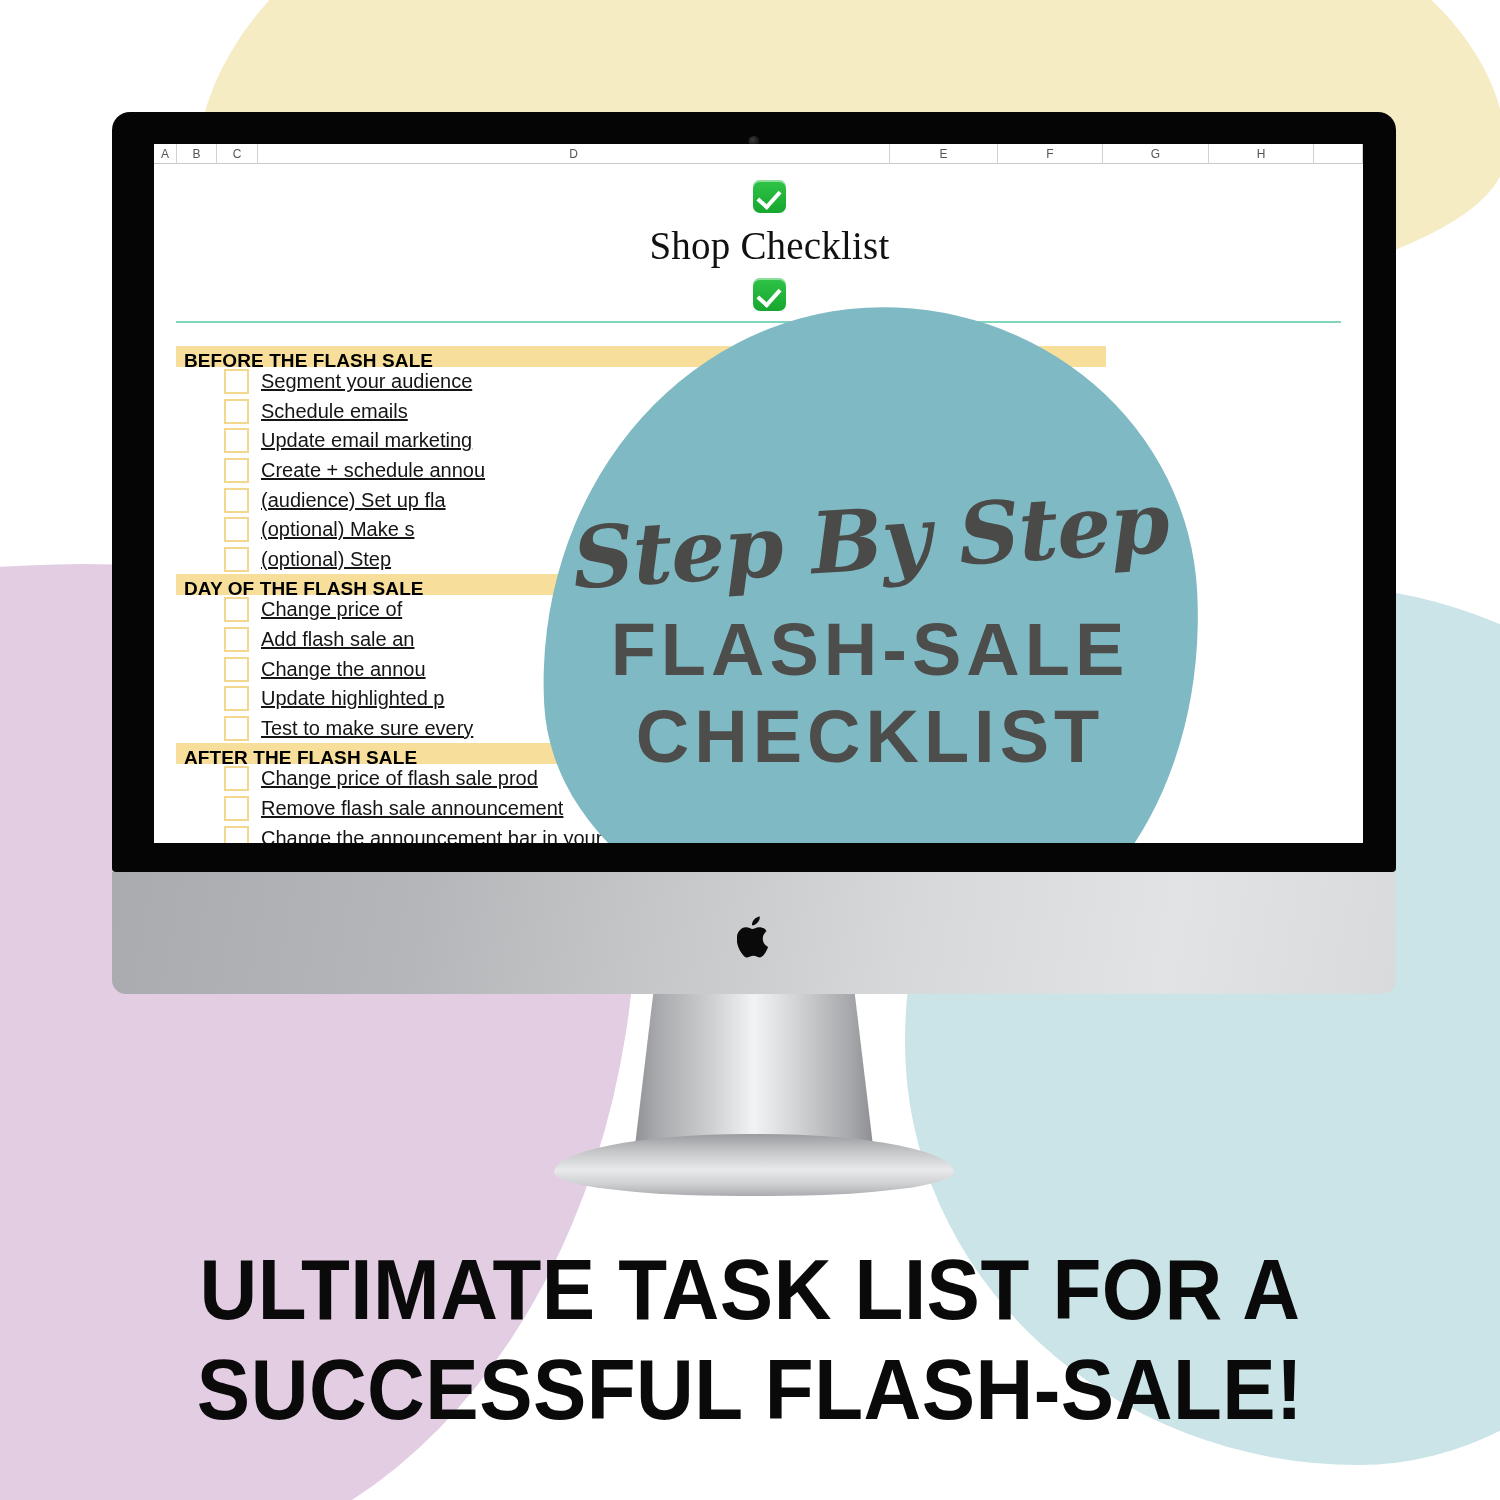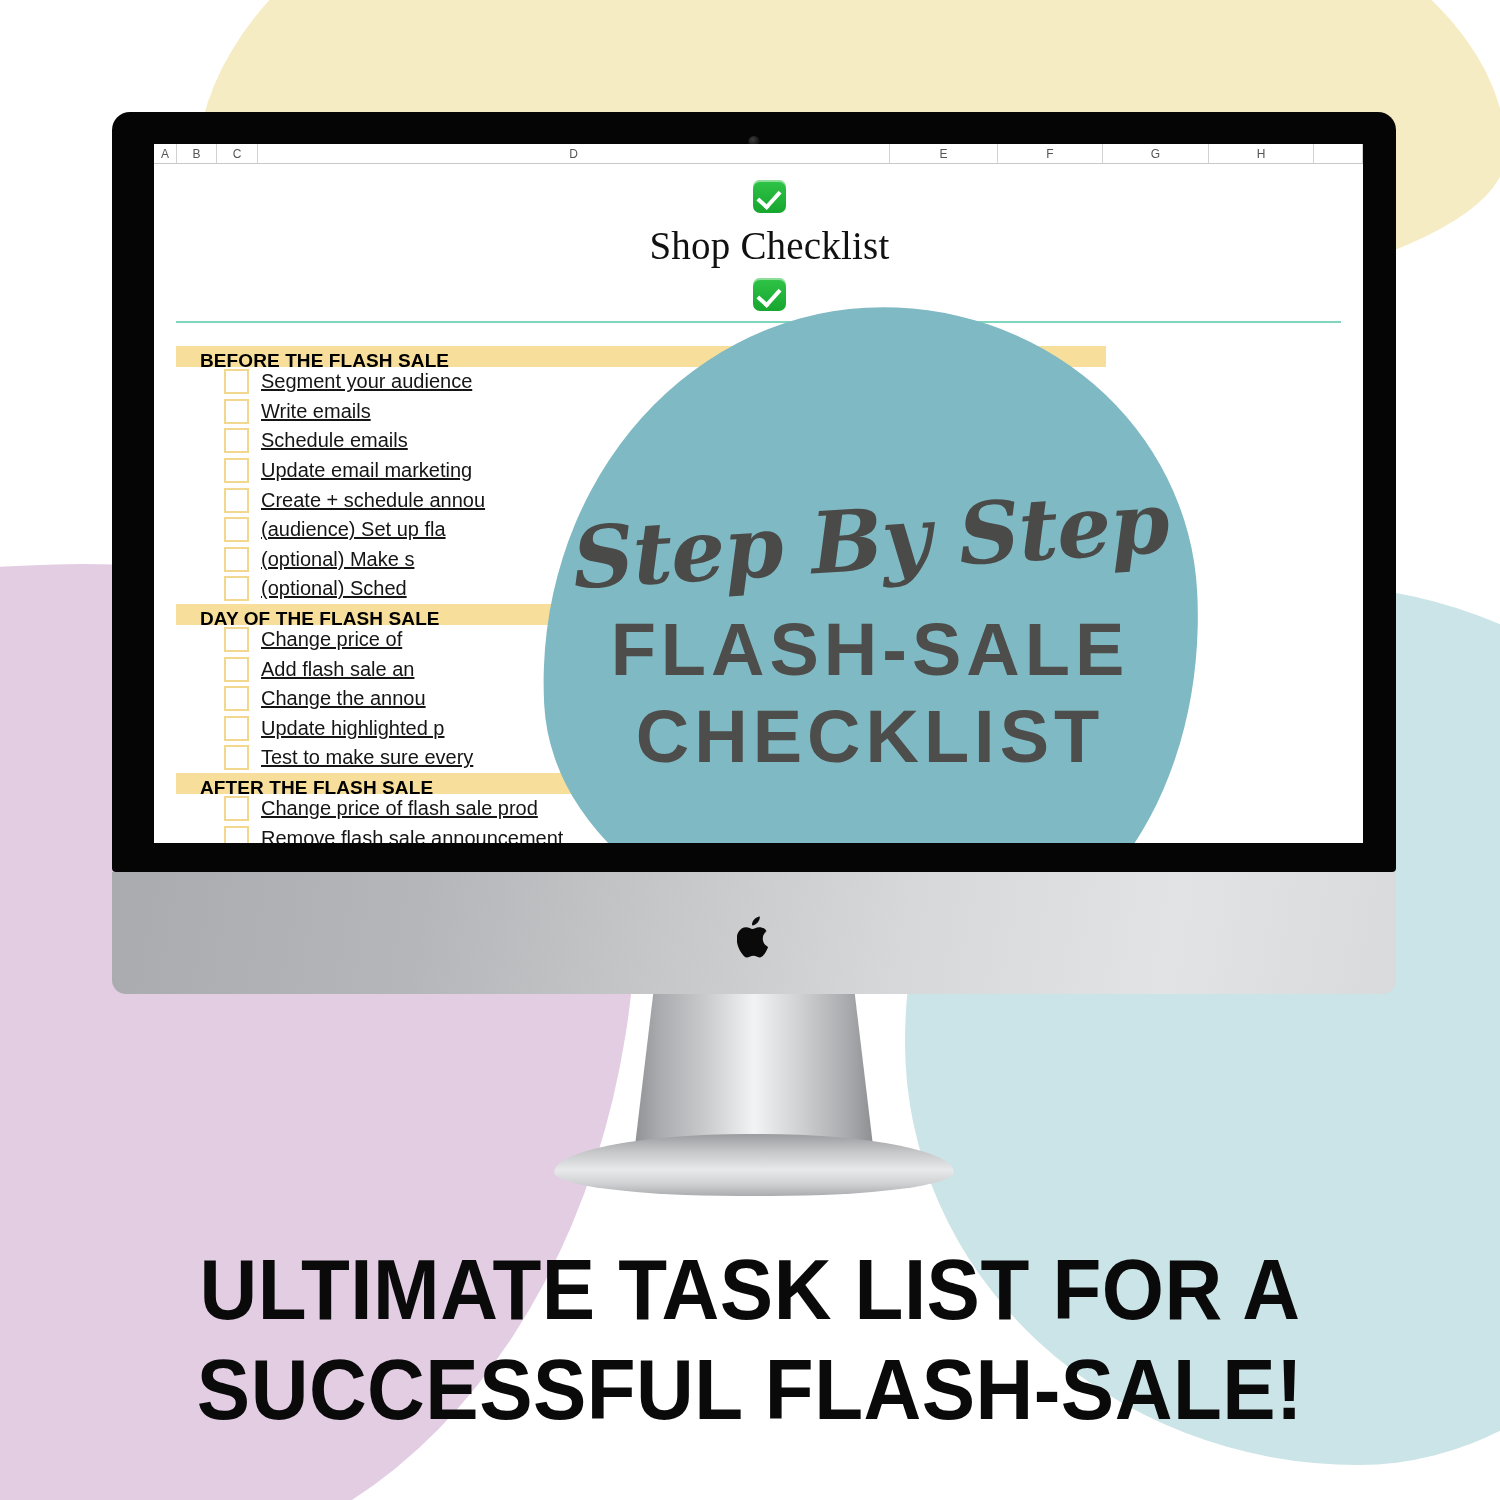--- a/index.html
+++ b/index.html
@@ -108,21 +108,21 @@
     content:"";position:absolute;left:9px;top:6px;
     width:10px;height:18px;border:4px solid #fff;border-top:0;border-left:0;
     transform:rotate(42deg);
   }
   .title-rule{height:2px;background:#7fd6bd;margin:2px 0 0 22px;width:1165px;}
 
   .section-bar{
     background:#f7df9b;
     font-weight:bold;font-size:19px;color:#000;
     letter-spacing:.1px;
-    padding:4px 0 4px 24px;
+    padding:4px 0 4px 8px;
     margin-left:22px;width:930px;box-sizing:border-box;
     height:21px;line-height:21px;
   }
 
   .task-row{
     display:flex;align-items:center;height:29.6px;
     padding-left:70px;font-size:20px;color:#151515;white-space:nowrap;text-decoration:underline;
   }
   .task-box{
     width:21px;height:21px;flex:0 0 auto;
@@ -206,24 +206,20 @@
 
         <div style="height:23px"></div>
 
         <div class="section-bar">BEFORE THE FLASH SALE</div>
         <div class="task-row">
             <span class="task-box"></span>
             <span>Segment your audience</span>
           </div>
         <div class="task-row">
             <span class="task-box"></span>
-            <span>Write emails</span>
-          </div>
-        <div class="task-row">
-            <span class="task-box"></span>
             <span>Schedule emails</span>
           </div>
         <div class="task-row">
             <span class="task-box"></span>
             <span>Update email marketing </span>
           </div>
         <div class="task-row">
           <span class="task-box"></span>
           <span>Create + schedule annou</span>
           <em style="margin-left:370px">200 in store credit!)</em>
@@ -234,21 +230,21 @@
           <em style="margin-left:403px">is using Shopify)</em>
         </div>
         <div class="task-row">
           <span class="task-box"></span>
           <span>(optional) Make s</span>
           <em style="margin-left:380px">(we recommend </em>
           <span class="task-link">Frequently Bought To</span>
         </div>
         <div class="task-row">
             <span class="task-box"></span>
-            <span>(optional) Sched</span>
+            <span>(optional) Step</span>
           </div>
 
         <div class="section-bar">DAY OF THE FLASH SALE</div>
         <div class="task-row">
             <span class="task-box"></span>
             <span>Change price of</span>
           </div>
         <div class="task-row">
             <span class="task-box"></span>
             <span>Add flash sale an</span>

